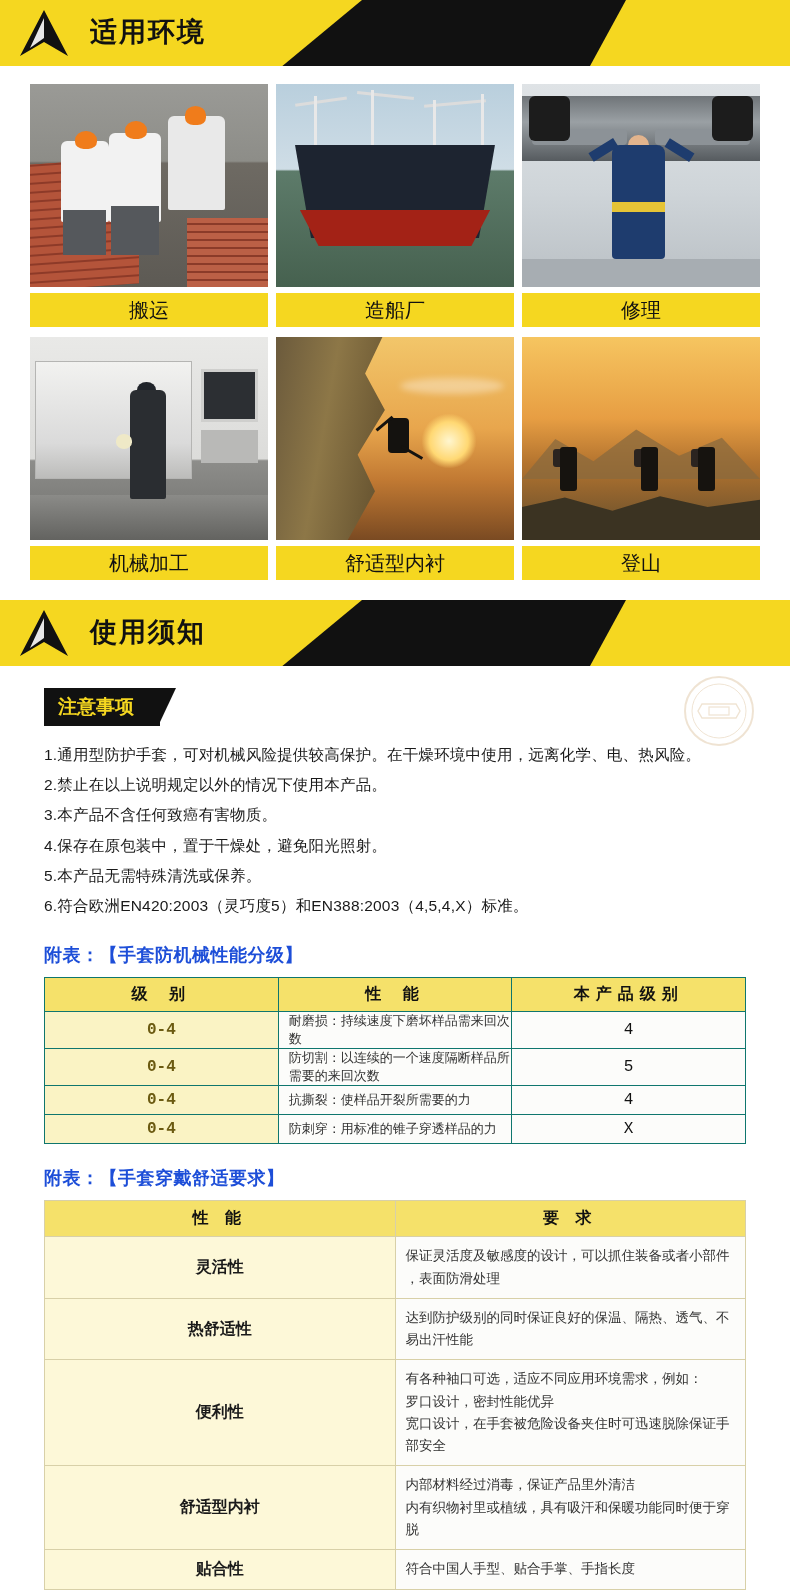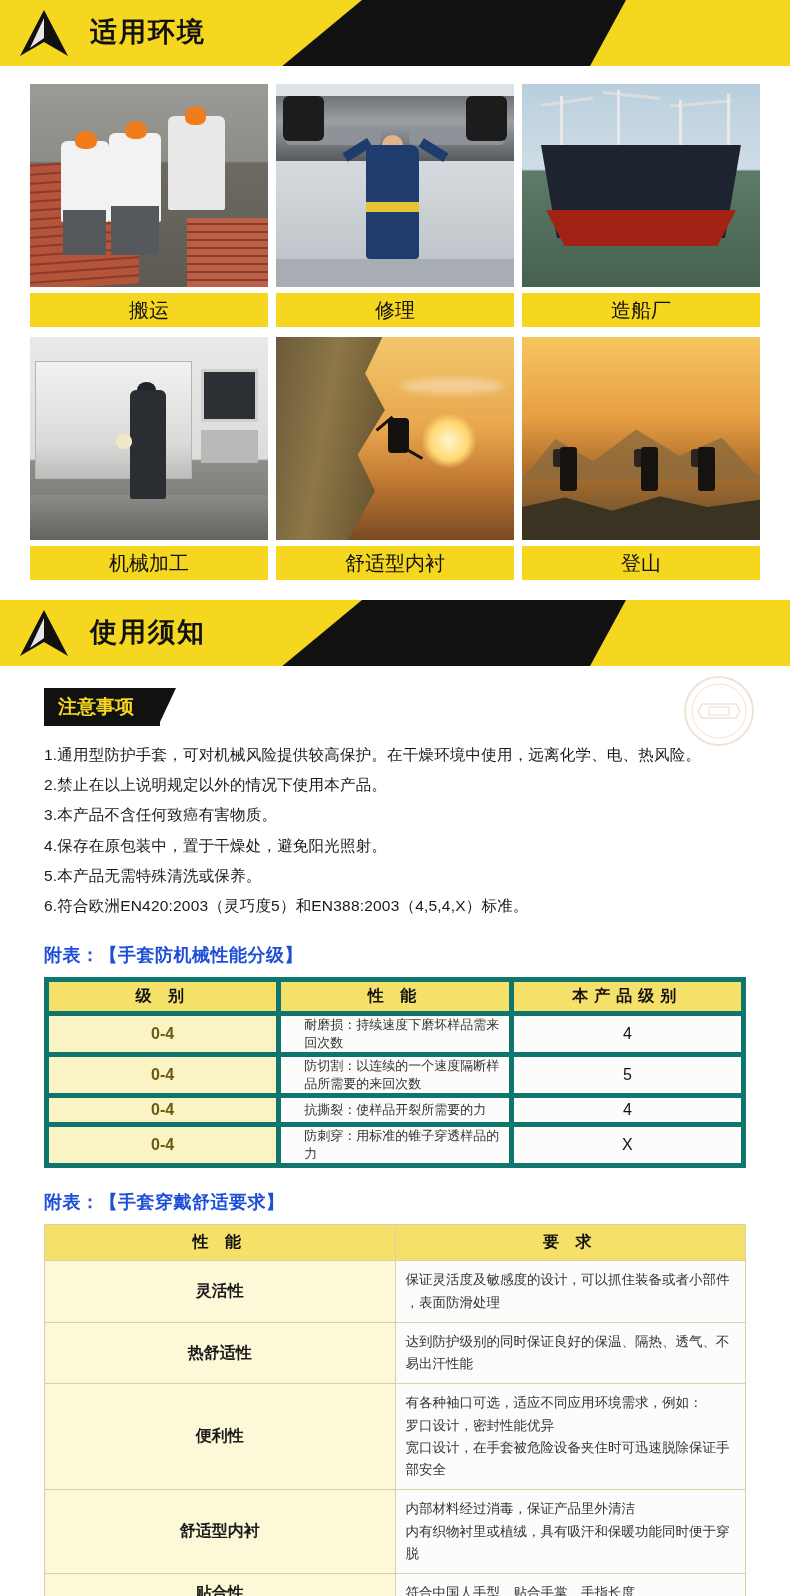--- a/index.html
+++ b/index.html
@@ -234,21 +234,21 @@
     color: #1d4ed8;
     margin: 22px 0 10px 0;
     letter-spacing: .5px;
   }
   table {
     width: 100%;
     border-collapse: collapse;
     background: #fff;
   }
   table.t1 { table-layout: fixed; }
-  .t1 th, .t1 td { border: 5px solid #0f766e; }
+  .t1 th, .t1 td { border: 1px solid #0f766e; font-family: Liberation Mono, monospace; }
   .t1 thead th {
     background: #f5e16a;
     color: #111;
     font-size: 16px;
     font-weight: bold;
     height: 34px;
     letter-spacing: 6px;
   }
   .t1 td.lvl {
     background: #faf3c4;
@@ -256,21 +256,21 @@
     font-size: 16px;
     color: #6b5a11;
     font-weight: bold;
     width: 84px;
     height: 29px;
   }
   .t1 td.desc {
     background: #fcfcfa;
     font-size: 13px;
     color: #333;
-    padding-left: 23px;
+    padding-left: 10px;
   }
   .t1 td.val {
     background: #fcfcfa;
     text-align: center;
     font-size: 16px;
     color: #111;
     width: 150px;
   }
 
   table.t2 { table-layout: fixed; }
@@ -328,20 +328,37 @@
             <div class="hat h3"></div>
           <div class="man m2"></div>
             <div class="hat h2"></div>
           <div class="man m1"></div>
             <div class="hat h1"></div>
           <div class="pants pa1"></div>
             <div class="pants pa2"></div>
         </div>
       </div>
       <div class="env-label">搬运</div>
+    </div>
+
+    <div class="env-cell">
+      <div class="env-photo">
+        <div class="ph p3">
+          <div class="boom b1"></div>
+            <div class="boom b2"></div>
+            <div class="boom b3"></div>
+          <div class="crane c1"></div>
+            <div class="crane c2"></div>
+            <div class="crane c3"></div>
+            <div class="crane c4"></div>
+          <div class="hull"></div>
+          <div class="red"></div>
+        </div>
+      </div>
+      <div class="env-label">造船厂</div>
     </div>
 
     <div class="env-cell">
       <div class="env-photo">
         <div class="ph p2">
           <div class="chassis"></div>
           <div class="axle a1"></div>
             <div class="axle a2"></div>
           <div class="tire t1"></div>
             <div class="tire t2"></div>
@@ -351,37 +368,20 @@
           <div class="stripe"></div>
           <div class="arm ar1"></div>
             <div class="arm ar2"></div>
         </div>
       </div>
       <div class="env-label">修理</div>
     </div>
 
     <div class="env-cell">
       <div class="env-photo">
-        <div class="ph p3">
-          <div class="boom b1"></div>
-            <div class="boom b2"></div>
-            <div class="boom b3"></div>
-          <div class="crane c1"></div>
-            <div class="crane c2"></div>
-            <div class="crane c3"></div>
-            <div class="crane c4"></div>
-          <div class="hull"></div>
-          <div class="red"></div>
-        </div>
-      </div>
-      <div class="env-label">造船厂</div>
-    </div>
-
-    <div class="env-cell">
-      <div class="env-photo">
         <div class="ph p4">
           <div class="floor2"></div>
           <div class="machine"></div>
           <div class="screen"></div>
           <div class="panel"></div>
           <div class="ophead"></div>
           <div class="op"></div>
           <div class="glove"></div>
         </div>
       </div>

